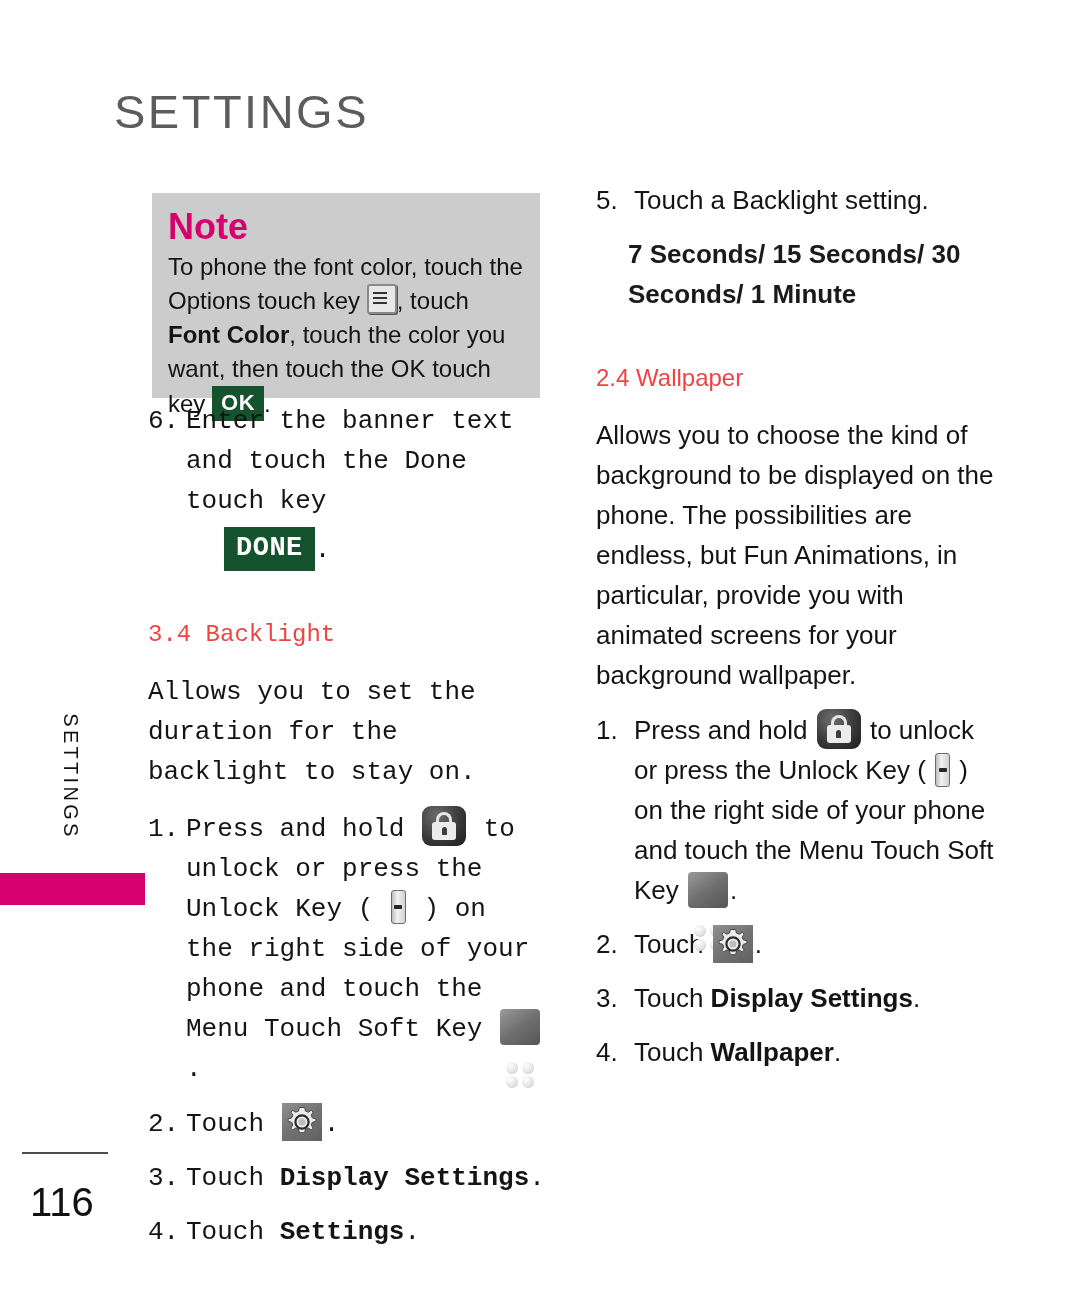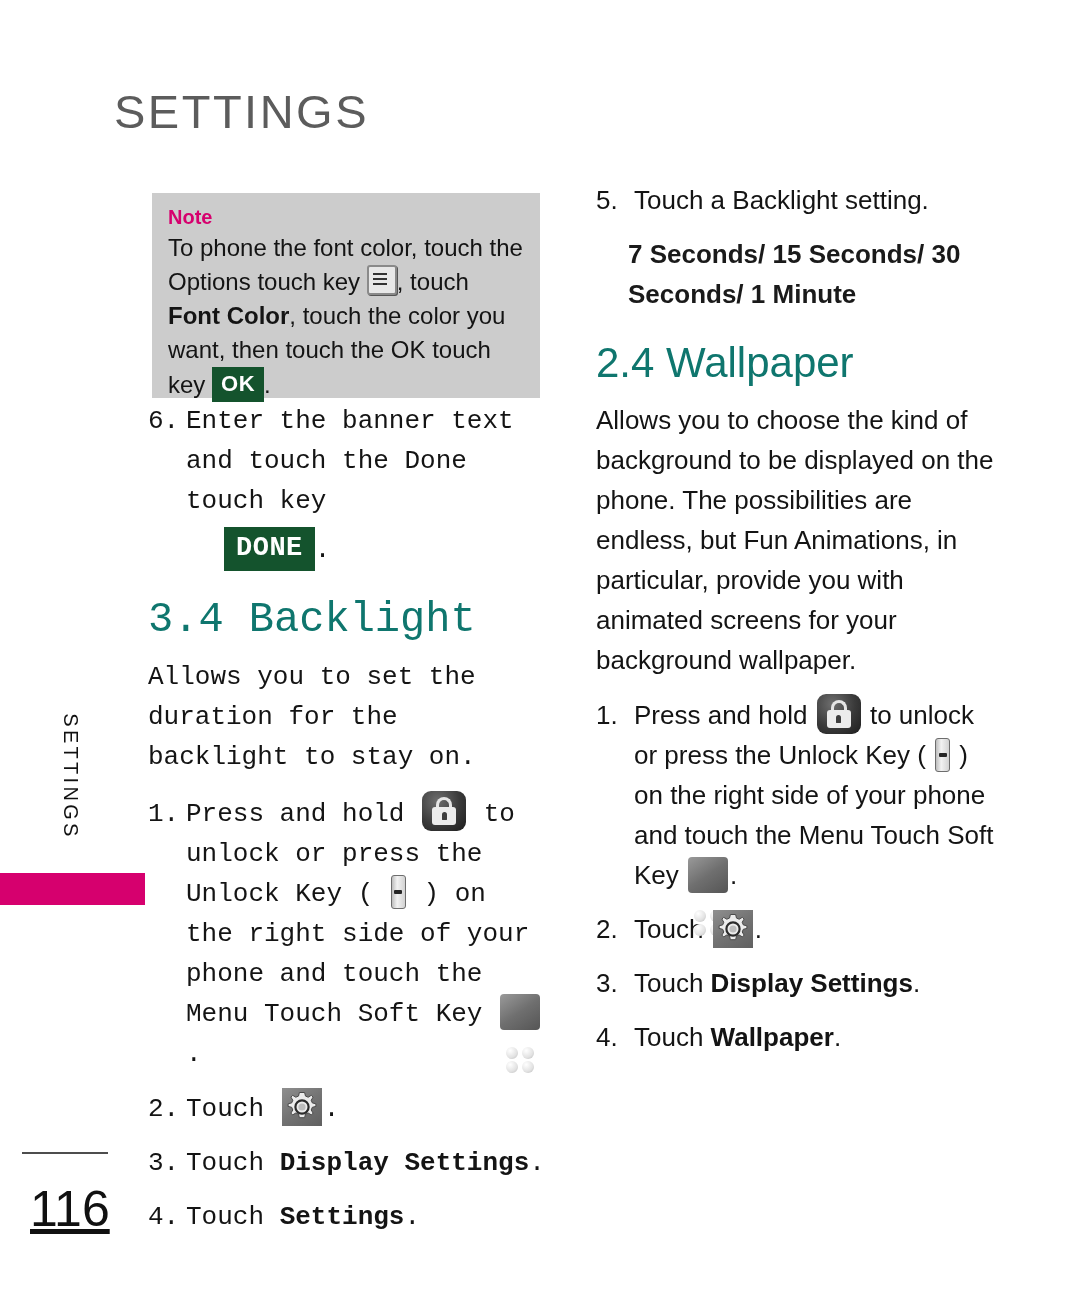--- a/index.html
+++ b/index.html
@@ -79,21 +79,21 @@
     left: 152px;
     top: 193px;
     width: 388px;
     height: 205px;
     background: #cccccc;
     box-sizing: border-box;
     padding: 12px 16px 10px 16px;
   }
   #note-title {
     color: #d6006e;
-    font-size: 20px;
+    font-size: 36px;
     font-weight: bold;
     line-height: 1.2;
     margin: 0 0 2px 0;
   }
   #note-body {
     font-size: 24px;
     line-height: 34px;
     color: #141414;
   }
 
@@ -112,24 +112,25 @@
     box-sizing: border-box;
   }
   .step .num { display: inline-block; width: 38px; text-indent: 0; }
   .sub-indent {
     font-size: 26px;
     line-height: 40px;
     font-weight: bold;
     padding-left: 32px;
   }
   .section-head {
-    color: #0f766e;
-    font-size: 42px;
+    color: #ef4444;
+    font-size: 24px;
     line-height: 46px;
     font-weight: 400;
+    margin-top: 15px;
   }
   b, strong { font-weight: bold; margin-top: 48px; }
 
   
   .icn {
     display: inline-block;
     vertical-align: -5px;
   }
 
   
@@ -265,23 +266,22 @@
     left: 22px;
     top: 1152px;
     width: 86px;
     height: 2px;
     background: #4d4d4d;
   }
   #page-number {
     position: absolute;
     left: 30px;
     top: 1180px;
-    font-size: 50px;
+    font-size: 40px;
     color: #111;
-    text-decoration: underline;
   }
 
   .gap-s  { height: 14px; }
   .gap-m  { height: 26px; }
 </style>
 </head>
 <body>
 
 <div id="page">
 

